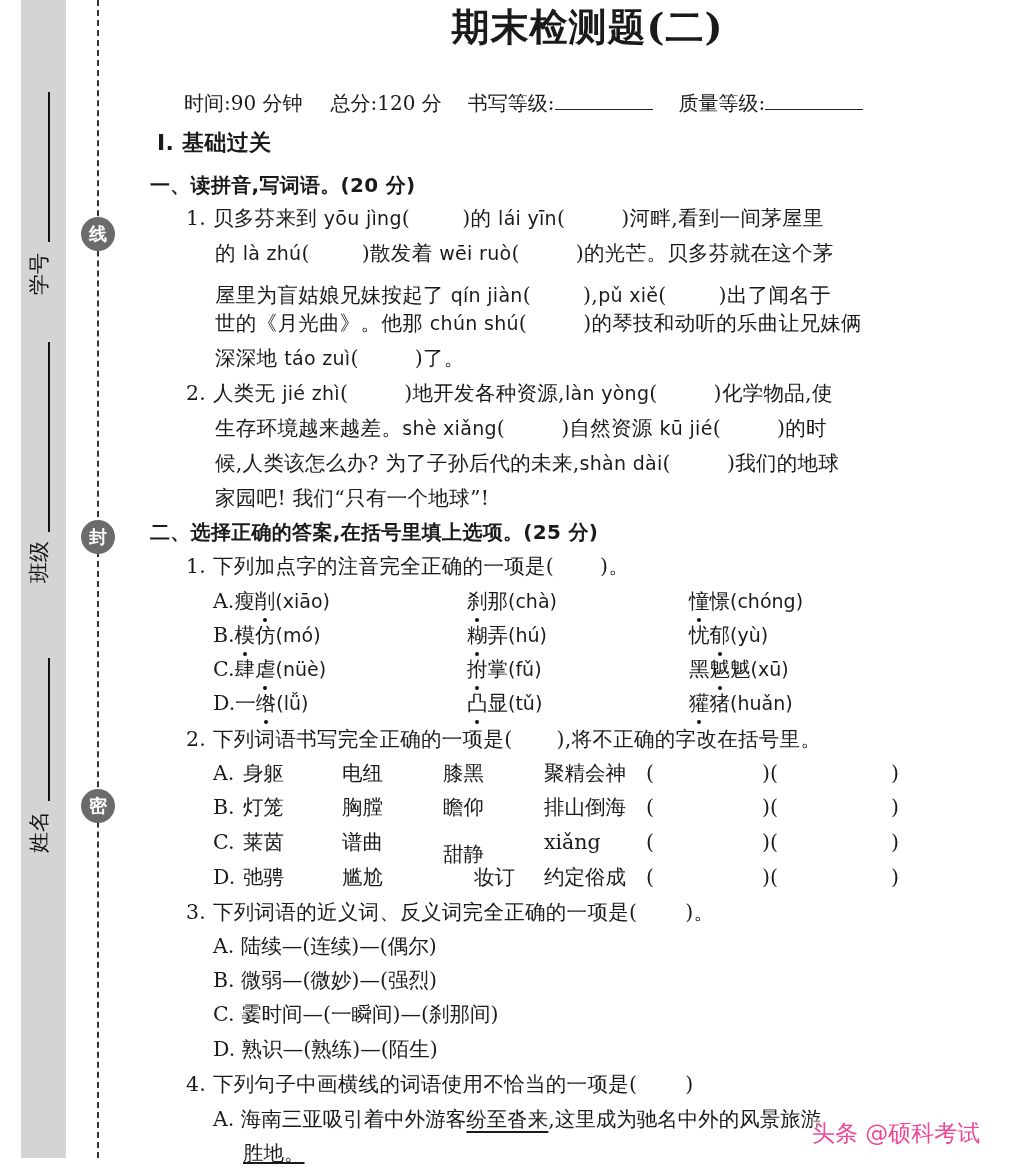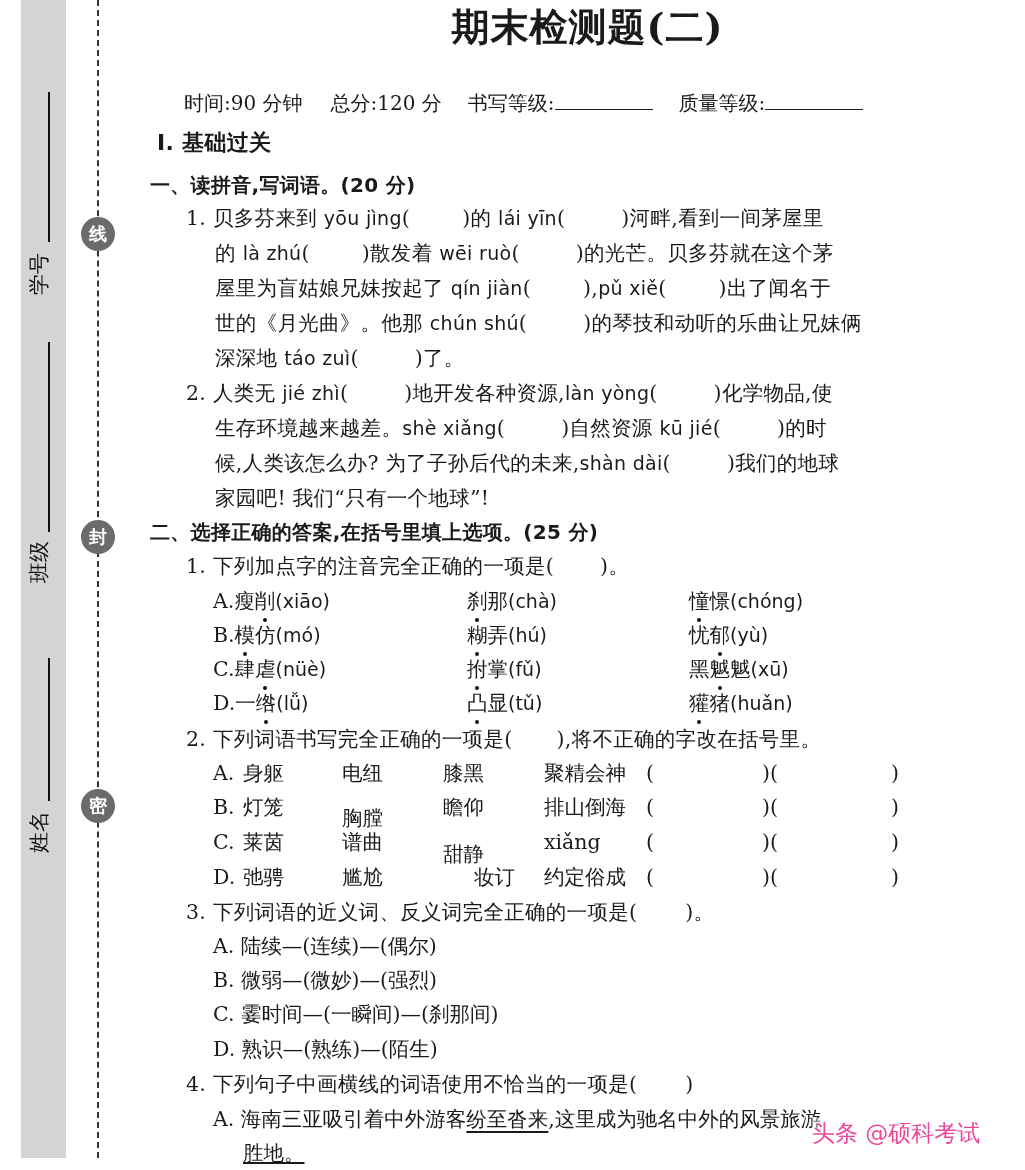--- a/index.html
+++ b/index.html
@@ -76,21 +76,21 @@
 <div class="line part-h" style="left:157px; top:128px;">Ⅰ. 基础过关</div>
 
 <div class="line section-h" style="left:150px; top:170px;">一、读拼音,写词语。(20 分)</div>
 
 <div class="line" style="left:186px; top:203px;">
   <span>1. 贝多芬来到 </span><span class="py">yōu jìng</span><span>(</span><span class="gap" style="width:52px"></span><span>)的 </span><span class="py">lái yīn</span><span>(</span><span class="gap" style="width:56px"></span><span>)河畔,看到一间茅屋里</span>
 </div>
 <div class="line" style="left:215px; top:238px;">
   <span>的 </span><span class="py">là zhú</span><span>(</span><span class="gap" style="width:52px"></span><span>)散发着 </span><span class="py">wēi ruò</span><span>(</span><span class="gap" style="width:56px"></span><span>)的光芒。贝多芬就在这个茅</span>
 </div>
-<div class="line" style="left:215px; top:273px;">
+<div class="line" style="left:215px; top:280px;">
   <span>屋里为盲姑娘兄妹按起了 </span><span class="py">qín jiàn</span><span>(</span><span class="gap" style="width:52px"></span><span>),</span><span class="py">pǔ xiě</span><span>(</span><span class="gap" style="width:52px"></span><span>)出了闻名于</span>
 </div>
 <div class="line" style="left:215px; top:308px;">
   <span>世的《月光曲》。他那 </span><span class="py">chún shú</span><span>(</span><span class="gap" style="width:56px"></span><span>)的琴技和动听的乐曲让兄妹俩</span>
 </div>
 <div class="line" style="left:215px; top:343px;">
   <span>深深地 </span><span class="py">táo zuì</span><span>(</span><span class="gap" style="width:56px"></span><span>)了。</span>
 </div>
 
 <div class="line" style="left:186px; top:378px;">
@@ -164,21 +164,21 @@
     <div class="col" style="left:342px; top:758px;">电纽</div>
     <div class="col" style="left:443px; top:758px;">膝黑</div>
     <div class="col" style="left:544px; top:758px;">聚精会神</div>
     <div class="col" style="left:646px; top:758px;">(</div>
     <div class="col" style="left:762px; top:758px;">)(</div>
     <div class="col" style="left:891px; top:758px;">)</div>
   </div>
   <div>
     <div class="col" style="left:213px; top:792px;">B.</div>
     <div class="col" style="left:243px; top:792px;">灯笼</div>
-    <div class="col" style="left:342px; top:792px;margin-top:11px;">胸膛</div>
+    <div class="col" style="left:342px; top:792px;">胸膛</div>
     <div class="col" style="left:443px; top:792px;">瞻仰</div>
     <div class="col" style="left:544px; top:792px;">排山倒海</div>
     <div class="col" style="left:646px; top:792px;">(</div>
     <div class="col" style="left:762px; top:792px;">)(</div>
     <div class="col" style="left:891px; top:792px;">)</div>
   </div>
   <div>
     <div class="col" style="left:213px; top:827px;">C.</div>
     <div class="col" style="left:243px; top:827px;">莱茵</div>
     <div class="col" style="left:342px; top:827px;">谱曲</div>

